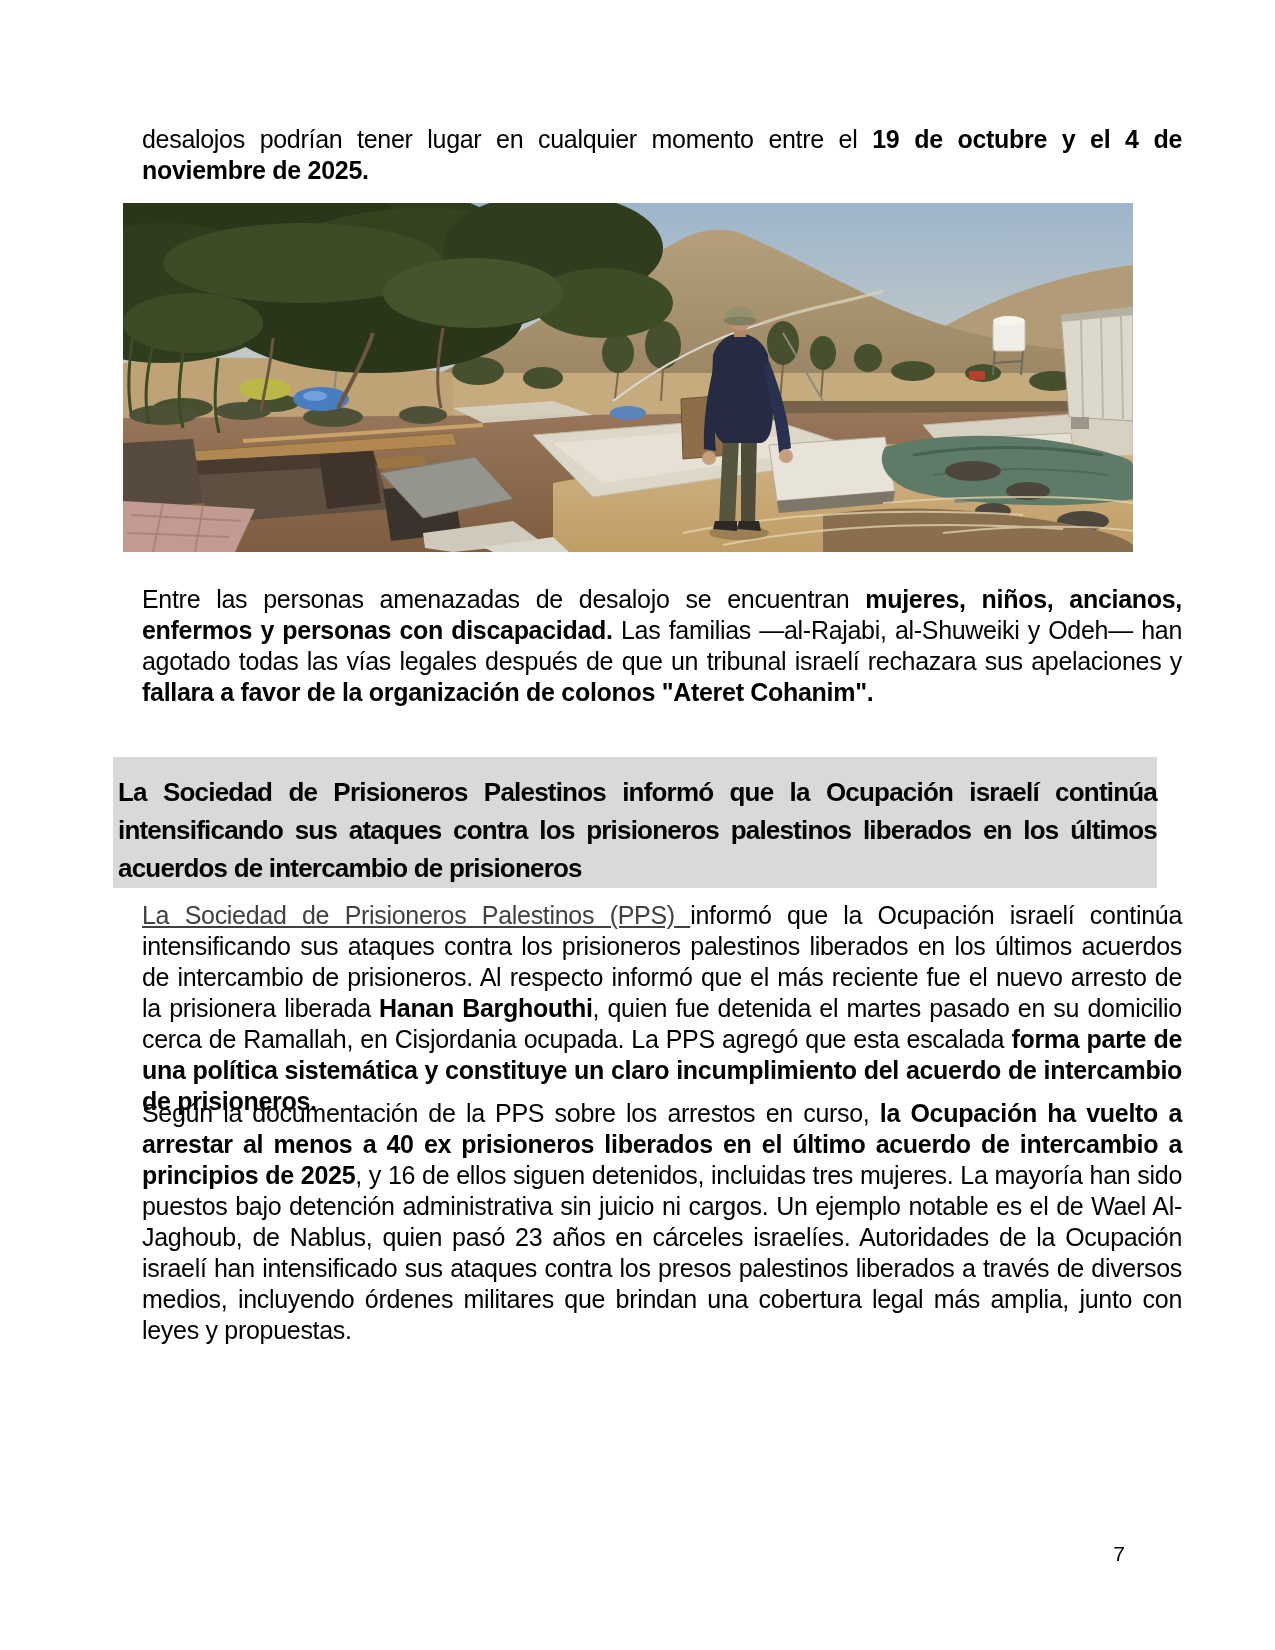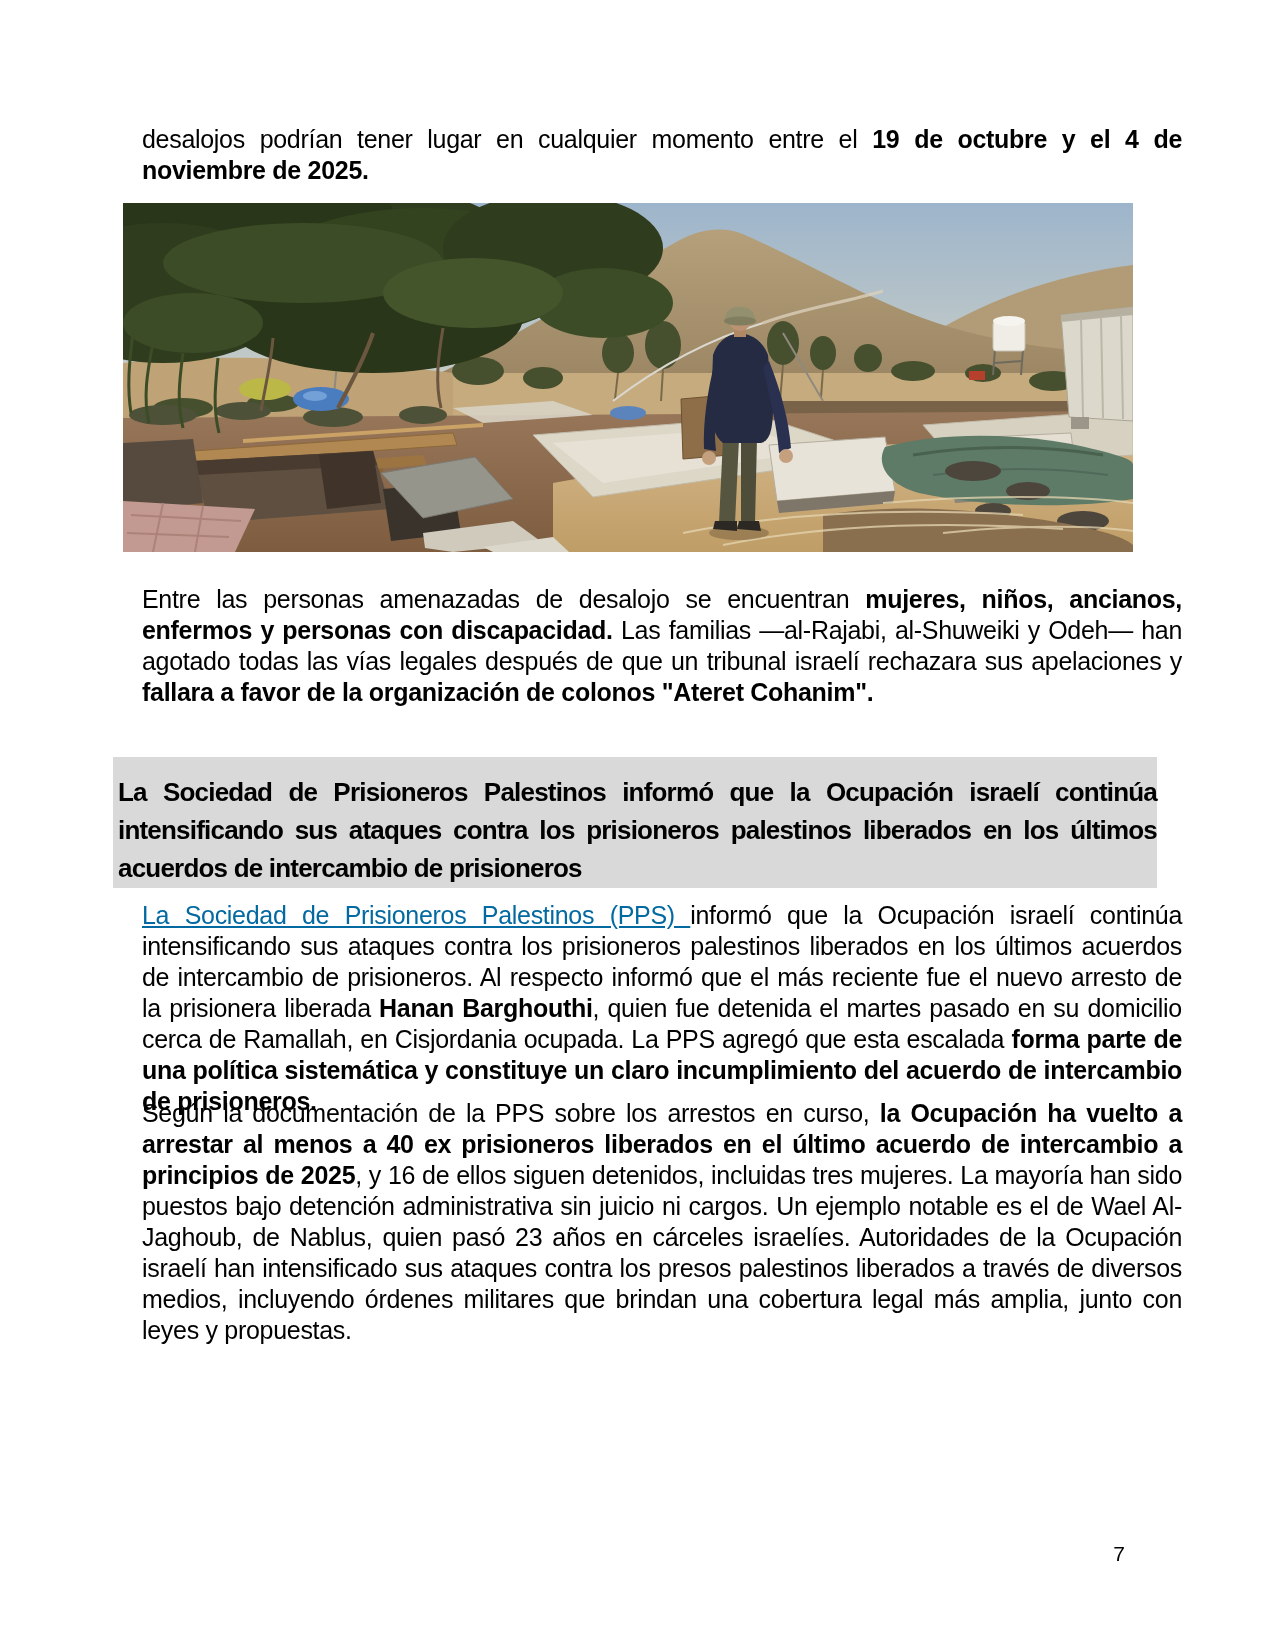--- a/index.html
+++ b/index.html
@@ -11,21 +11,21 @@
     font-family:"Liberation Sans",sans-serif;
     color:#000;
     overflow:hidden;
   }
   .body-text{
     position:absolute;left:130px;width:1040px;margin:12px;
     font-size:25px;line-height:31px;letter-spacing:-0.3px;
     text-align:justify;
   }
   .bold{font-weight:700;}
-  .doc-link{color:#0369a1;text-decoration:underline;cursor:pointer;}
+  .doc-link{color:#404040;text-decoration:underline;cursor:pointer;}
   .section-heading{
     position:absolute;left:113px;top:757px;width:1039px;
     padding:16px 0 1px 5px;
     background:#d9d9d9;
     font-size:26px;font-weight:700;line-height:38px;letter-spacing:-0.8px;
     text-align:justify;margin:0;
   }
   .photo{
     position:absolute;left:123px;top:203px;width:1010px;height:349px;margin:0;
   }

